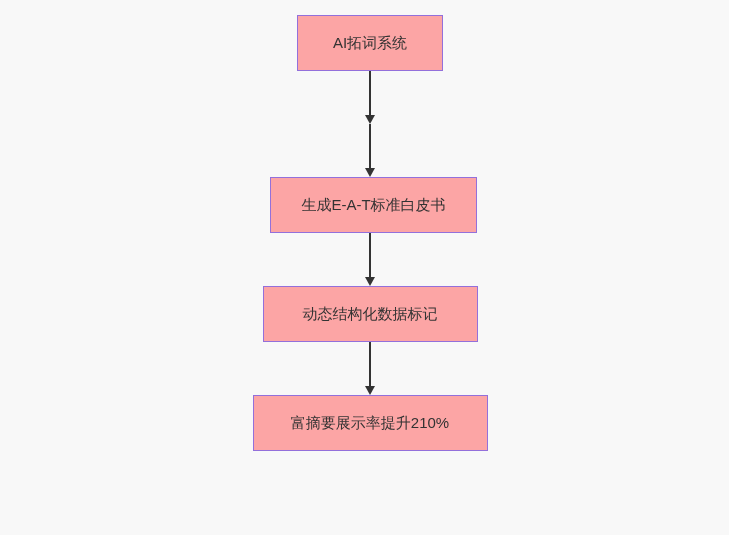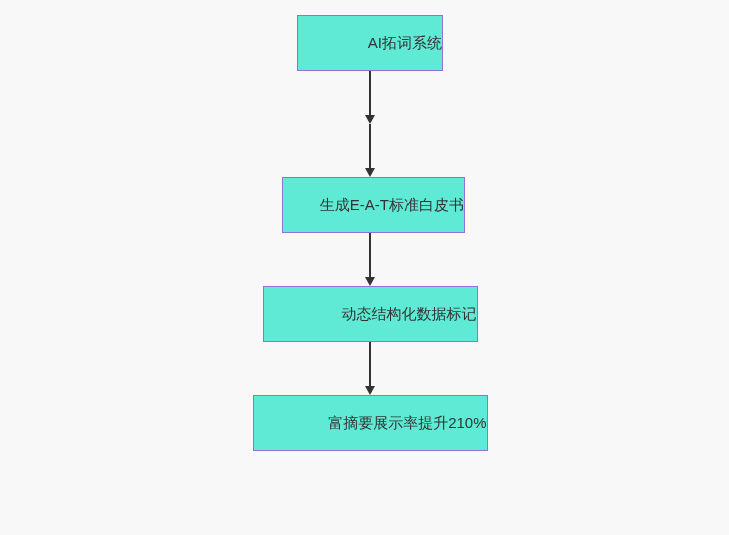--- a/index.html
+++ b/index.html
@@ -23,33 +23,33 @@
     top: 15px;
     left: 0;
     width: 740px; 
     display: flex;
     flex-direction: column;
     align-items: center;
   }
   .node {
     box-sizing: border-box;
     height: 56px;
-    background: #5eead4;
+    background: #fca5a5;
     border: 1px solid #9370DB;
     color: #333333;
     font-size: 15px;
     display: flex;
     align-items: center;
-    justify-content: flex-end;
+    justify-content: center;
     text-align: center;
     flex: 0 0 auto;
   }
   .w1 { width: 146px; }
   .w2 { width: 194px; }
-  .w3 { width: 183px; margin-left: 7px; }
+  .w3 { width: 207px; margin-left: 7px; }
   .w4 { width: 215px; }
   .w5 { width: 235px; }
   .edge {
     height: 53px;
     display: flex;
     flex-direction: column;
     align-items: center;
     flex: 0 0 auto;
   }
   .edge .line {

